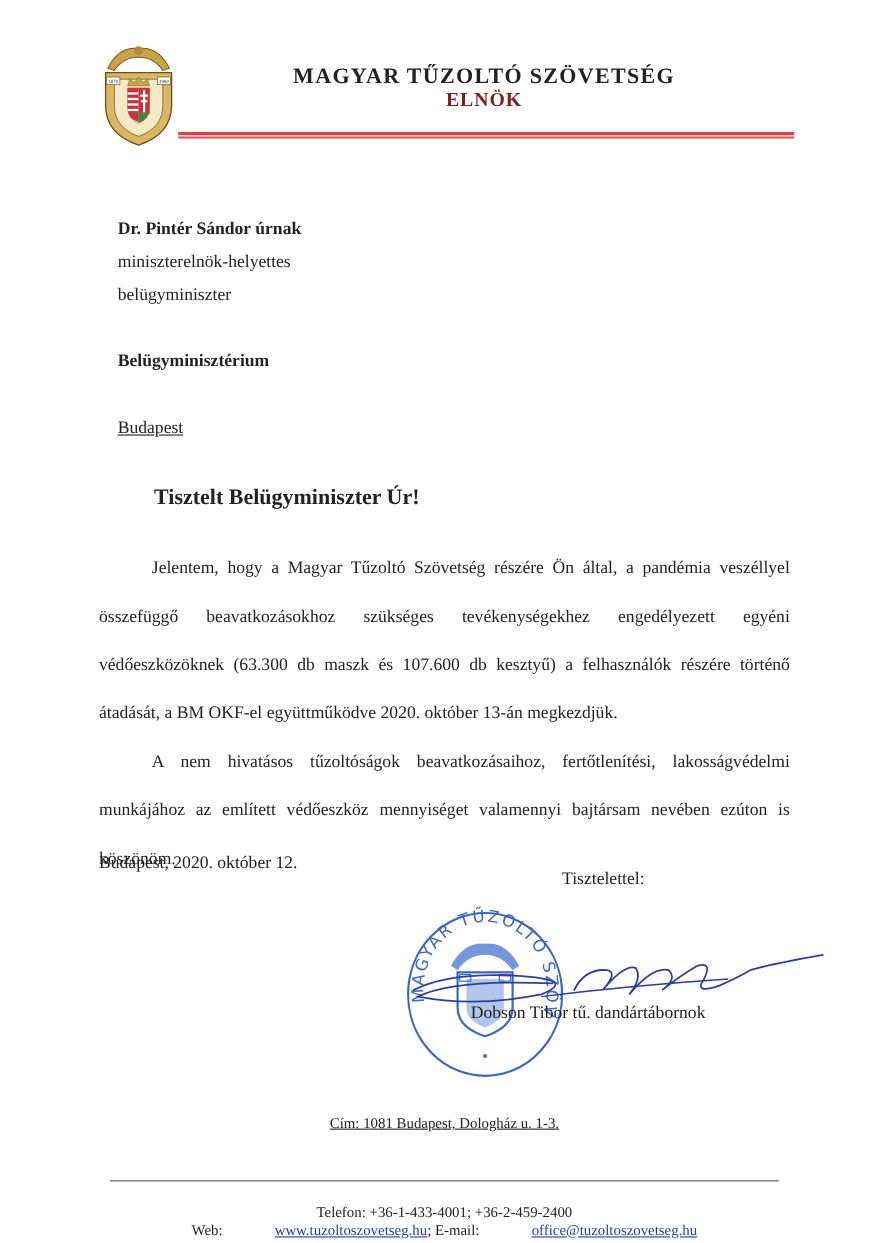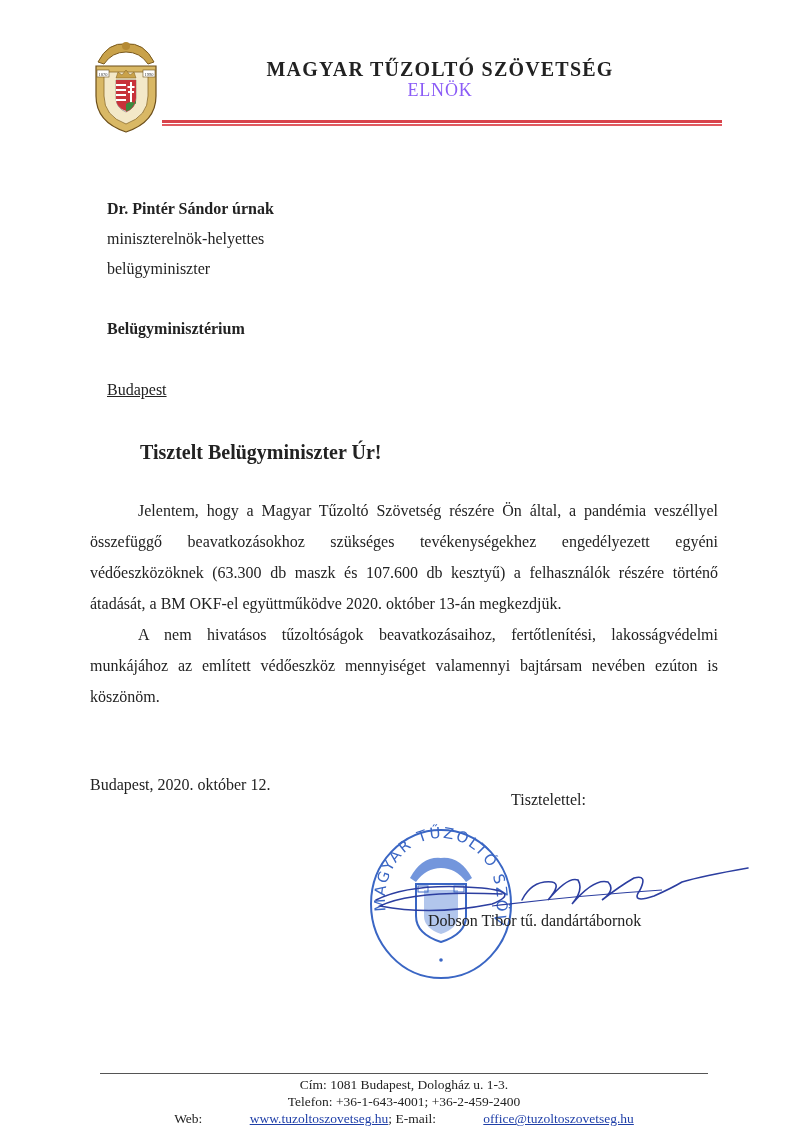--- a/index.html
+++ b/index.html
@@ -5,52 +5,52 @@
   html, body { margin: 0; padding: 0; background: #ffffff; }
   body { width: 800px; height: 1130px; position: relative; overflow: hidden;
          font-family: "Liberation Serif", "DejaVu Serif", serif; color: #222; }
   .abs { position: absolute; }
 
   
   #logo { left: 88px; top: 34px; width: 76px; height: 100px; }
   #org-name { left: 160px; width: 560px; top: 58px; text-align: center;
               font-weight: bold; font-size: 20px; letter-spacing: 1.2px; color: #222; }
   #org-role { left: 160px; width: 560px; top: 80px; text-align: center;
-              font-weight: normal; font-size: 18px; letter-spacing: 0.8px; color: #8b5cf6; }
+              font-weight: bold; font-size: 18px; letter-spacing: 0.8px; color: #7f1d1d; }
   #header-rule { left: 162px; top: 120px; width: 560px; height: 7px; }
   #header-rule .r1 { position: absolute; left: 0; right: 0; top: 0; height: 3px; background: #d8434b; }
   #header-rule .r2 { position: absolute; left: 0; right: 0; top: 4px; height: 2px; background: #e05a60; }
 
   
   .addr { left: 107px; font-size: 16px; }
   #addr-name { top: 200px; font-weight: bold; }
   #addr-title1 { top: 230px; }
   #addr-title2 { top: 260px; }
   #addr-org { top: 320px; font-weight: bold; }
   #addr-city { top: 381px; text-decoration: underline; }
 
   #salutation { left: 140px; top: 441px; font-size: 20px; font-weight: bold; }
 
   
-  #body-text { left: 90px; top: 495px; width: 628px; font-size: 16px; line-height: 31px;
+  #body-text { left: 90px; top: 495px; width: 628px; font-size: 16px; line-height: 44px;
                text-align: justify; }
   #body-text p { margin: 0; text-indent: 48px; }
 
   #date-line { left: 90px; top: 776px; font-size: 16px; }
 
   
   #closing { left: 511px; top: 791px; font-size: 16px; }
   #stamp { left: 366px; top: 820px; width: 150px; height: 160px; }
   #signature { left: 372px; top: 860px; width: 380px; height: 60px; }
   #signer { left: 428px; top: 912px; font-size: 16px; font-weight: normal; }
 
   
   #footer-rule { left: 100px; top: 1073px; width: 608px; height: 1px; background: #555; }
   .foot { left: 100px; width: 608px; text-align: center; font-size: 13.5px; color: #222; }
-  #foot-addr { top: 1077px; }
+  #foot-addr { top: 1013px; text-decoration: underline; }
   #foot-phone { top: 1094px; }
   #foot-web { top: 1111px; }
   #foot-web a { color: #1f3fa8; text-decoration: underline; margin-left: 44px; }
 </style>
 </head>
 <body>
 
 <div id="logo" class="abs">
   <svg width="76" height="100" viewBox="0 0 76 100">
 
@@ -131,16 +131,16 @@
              Q222 18 236 22 Q244 30 230 40 Q248 26 262 18 Q276 14 268 30
              Q258 44 282 36 Q300 28 310 22 Q330 16 376 8" fill="none" stroke="#2c3ea0" stroke-width="1.6" stroke-linecap="round"></path>
     <path d="M120 46 Q200 36 290 30" fill="none" stroke="#2c3ea0" stroke-width="1.2"></path>
   </svg>
 </div>
 
 <div id="signer" class="abs">Dobson Tibor tű. dandártábornok</div>
 
 <div id="footer-rule" class="abs"></div>
 <div id="foot-addr" class="abs foot">Cím: 1081 Budapest, Dologház u. 1-3.</div>
-<div id="foot-phone" class="abs foot">Telefon: +36-1-643-4001; +36-2-459-2400</div>
+<div id="foot-phone" class="abs foot">Telefon: +36-1-433-4001; +36-2-459-2400</div>
 <div id="foot-web" class="abs foot">
   <span>Web: </span><a>www.tuzoltoszovetseg.hu</a><span>; E-mail: </span><a>office@tuzoltoszovetseg.hu</a>
 </div>
 
 </body></html>

